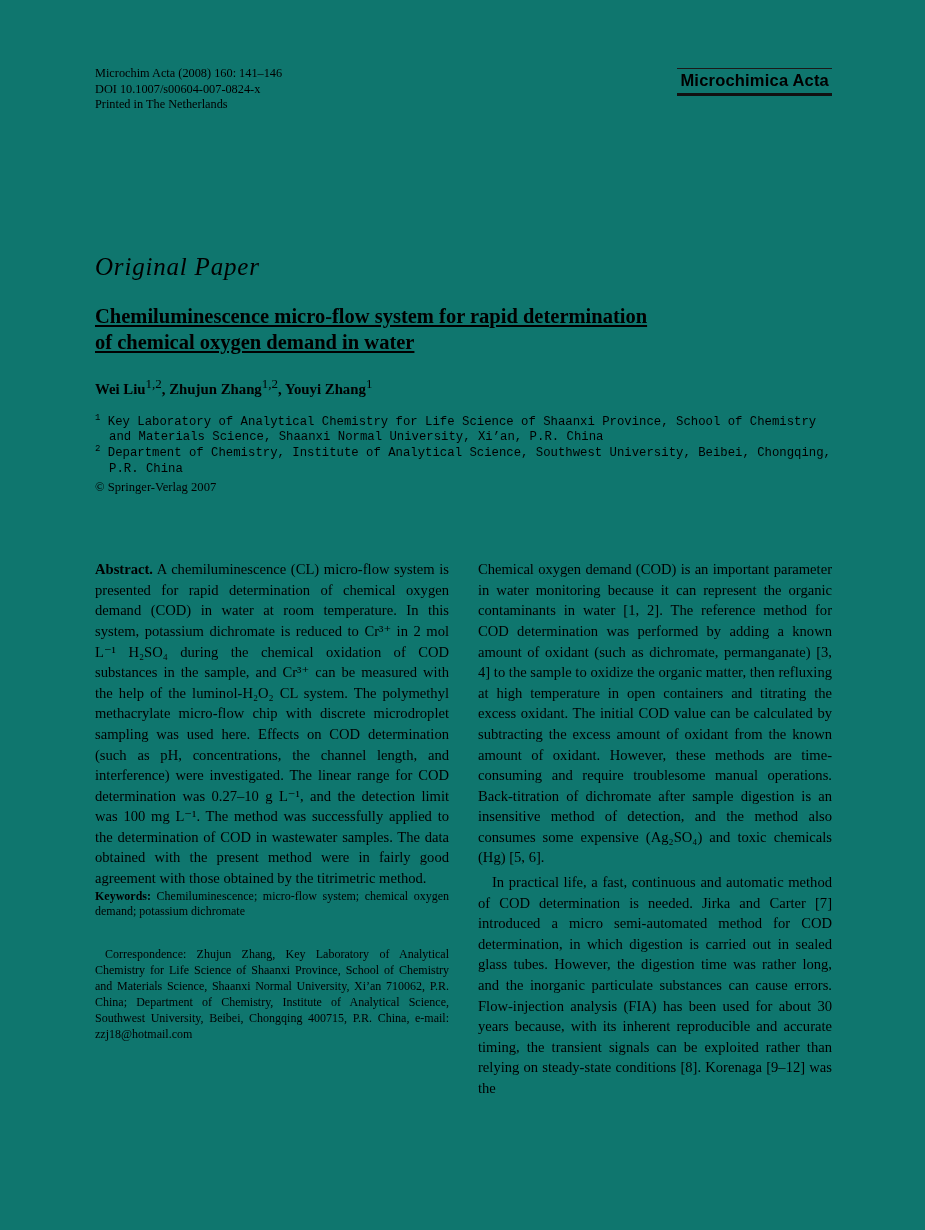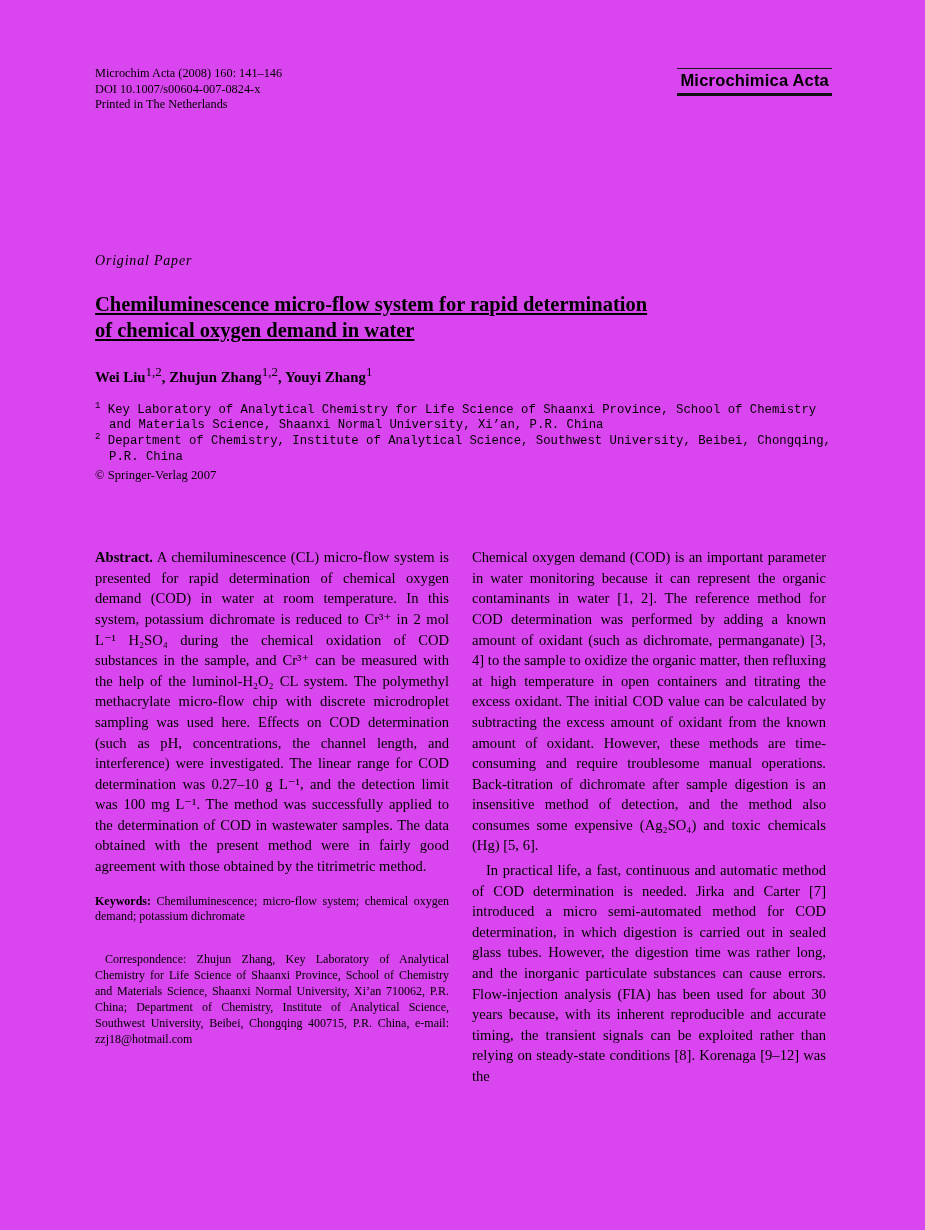--- a/index.html
+++ b/index.html
@@ -1,21 +1,21 @@
 <!DOCTYPE html>
 <html><head>
 <meta charset="utf-8">
 <title>Microchimica Acta — Original Paper</title>
 <style>
   html, body { margin: 0; padding: 0; background: #ffffff; }
   .page {
     position: relative;
     width: 925px;
     height: 1230px;
-    background: #d946ef;
+    background: #0f766e;
     color: #000000;
     font-family: "Liberation Serif", "DejaVu Serif", serif;
     overflow: hidden;
   }
   .content {
     position: absolute;
     left: 95px;
     top: 0;
     width: 737px;
   }
@@ -40,21 +40,21 @@
     border-bottom: 3.5px solid #111111;
     padding: 2px 3px 3px 3px;
     margin-top: 2px;
     white-space: nowrap;
   }
 
   
   .section-label {
     margin-top: 140px;
     font-style: italic;
-    font-size: 14px;
+    font-size: 25px;
     letter-spacing: 0.8px;
   }
   .article-title {
     margin: 22px 0 0 0;
     font-size: 20.5px;
     line-height: 26px;
     font-weight: 700;
     text-decoration: underline;
   }
   .article-title span { display: block; }
@@ -81,36 +81,35 @@
     font-family: Liberation Mono, monospace;
   }
   .affiliation sup { font-size: 9px; line-height: 0; }
 
   .history { margin-top: 21px; font-size: 12.6px; line-height: 16px; }
   .copyright { margin-top: 2px; font-size: 12.6px; line-height: 16px; }
 
   
   .columns {
     display: flex;
-    gap: 23px;
+    gap: 29px;
     margin-top: 64px;
   }
   .col { width: 354px; }
   p { margin: 0; }
 
   .abstract, .body-para {
     font-size: 14.6px;
     line-height: 20.6px;
     text-align: justify;
   }
   .body-para.indent { text-indent: 14px; }
   .body-para + .body-para { margin-top: 4px; }
 
   .keywords {
-    margin-top: 17px;
     font-size: 12px;
     line-height: 15.4px;
     text-align: justify;
   }
   .correspondence {
     margin-top: 27px;
     font-size: 12px;
     line-height: 16px;
     text-align: justify;
     text-indent: 10px;

